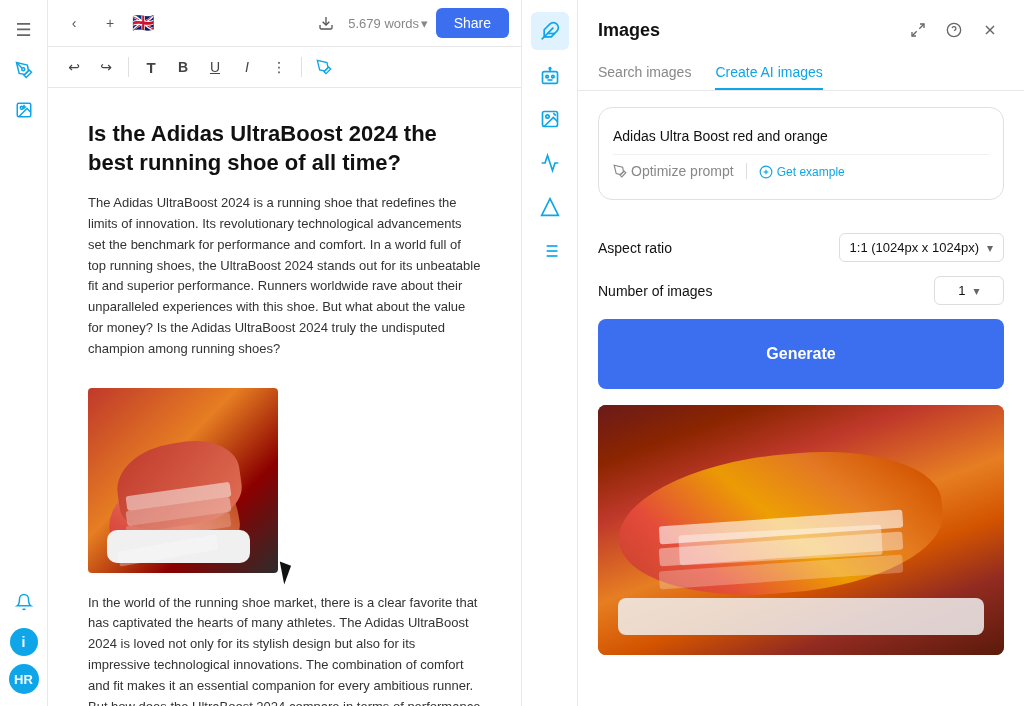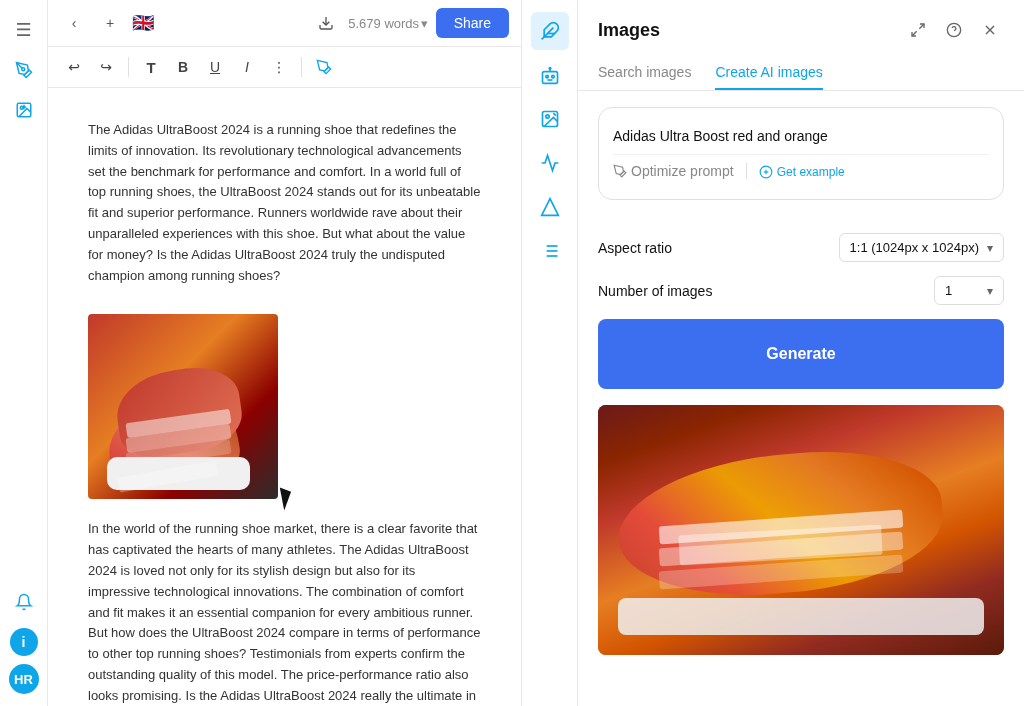--- a/index.html
+++ b/index.html
@@ -284,21 +284,21 @@
       display: flex;
       align-items: center;
       border: 1px solid #ddd;
       border-radius: 6px;
       padding: 6px 10px;
       font-size: 13px;
       color: #111;
       cursor: pointer;
       gap: 8px;
       min-width: 160px;
-      justify-content: space-between;
+      justify-content: center;
     }
     .setting-select-small {
       min-width: 70px;
     }
     .chevron-down { font-size: 12px; color: #666; }
 
     
     .generate-btn {
       width: 100%;
       background: #3b6ff0;
@@ -418,20 +418,21 @@
     <div class="format-divider"></div>
     <button class="format-btn" style="color:#0ea5e9;">
       <svg width="16" height="16" viewBox="0 0 24 24" fill="none" stroke="#0ea5e9" stroke-width="2">
           <path d="M12 19l7-7 3 3-7 7-3-3z"></path>
           <path d="M18 13l-1.5-7.5L2 2l3.5 14.5L13 18l5-5z"></path>
         </svg>
     </button>
   </div>
 
   <div class="editor-area">
+    <h1>Is the Adidas UltraBoost 2024 the best running shoe of all time?</h1>
     <p>The Adidas UltraBoost 2024 is a running shoe that redefines the limits of innovation. Its revolutionary technological advancements set the benchmark for performance and comfort. In a world full of top running shoes, the UltraBoost 2024 stands out for its unbeatable fit and superior performance. Runners worldwide rave about their unparalleled experiences with this shoe. But what about the value for money? Is the Adidas UltraBoost 2024 truly the undisputed champion among running shoes?</p>
     <div class="shoe-image-container">
       <div class="shoe-image">
         <div style="position:absolute; top:30%; left:15%; width:65%; height:45%; background:linear-gradient(135deg, #c0392b, #e17055); border-radius:50% 40% 40% 30%; transform:rotate(-8deg);"></div>
         <div style="position:absolute; top:55%; left:20%; width:55%; height:8%; background:rgba(255,255,255,0.5); border-radius:3px; transform:rotate(-8deg);"></div>
         <div style="position:absolute; top:63%; left:20%; width:55%; height:8%; background:rgba(255,255,255,0.35); border-radius:3px; transform:rotate(-8deg);"></div>
         <div style="position:absolute; top:71%; left:20%; width:55%; height:8%; background:rgba(255,255,255,0.2); border-radius:3px; transform:rotate(-8deg);"></div>
         <div style="position:absolute; bottom:5%; left:10%; width:75%; height:18%; background:#f0f0f0; border-radius:10px;"></div>
       </div>
       <div class="cursor-arrow"></div>

